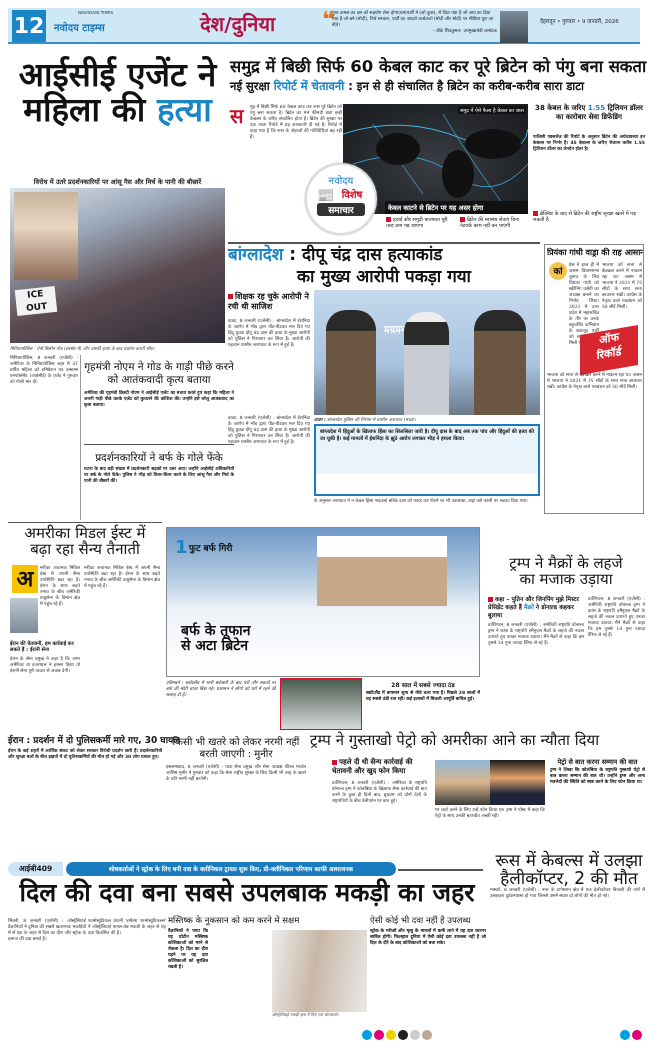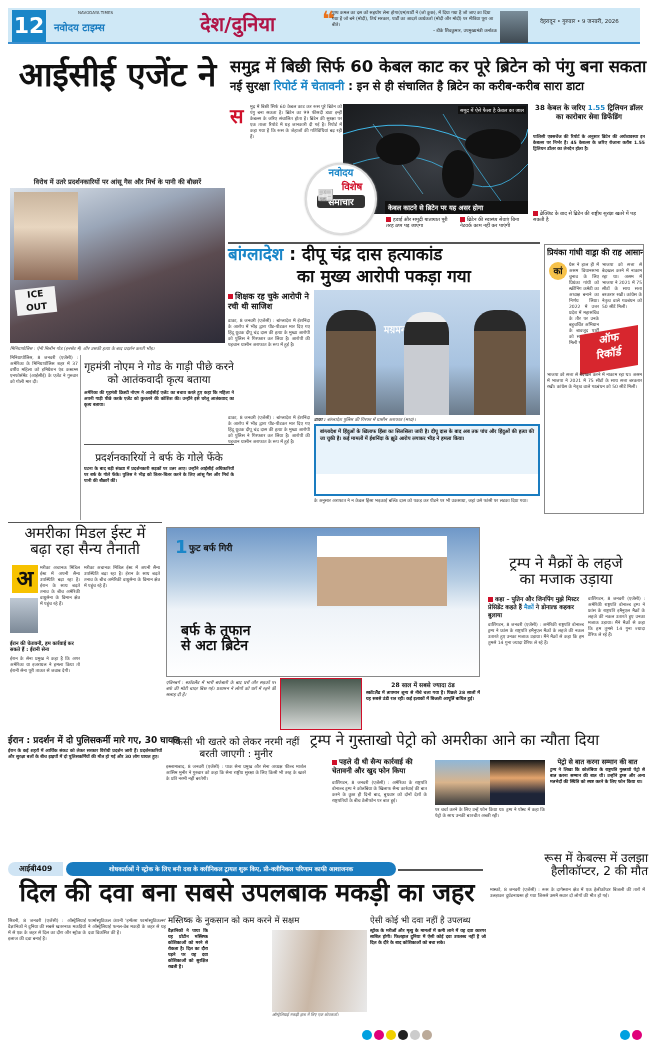--- a/index.html
+++ b/index.html
@@ -34,20 +34,21 @@
 <div class="abs quotemark">❝</div>
 <div class="abs quote">
   <span>पुष्प कमल का दस को सहयोग लेना होगा(एम)पार्टी ने (जो कुछ), में दिया गया है जो जाए का दिया गया है जो बने (मोदी), तिर्थ सरकार, पार्टी का आदर्श कार्यकर्ता (मोदी और मोदी) पर मीडिया पूरा आ बीते।</span>
   <div style="text-align:right">- डीके शिवकुमार, उपमुख्यमंत्री कर्नाटक</div>
 </div>
 <div class="abs qphoto"></div>
 <div class="abs dateline">देहरादून • गुरुवार • 9 जनवरी, 2026</div>
 
 <div class="abs h1" style="left:10px;top:58px;width:215px;font-size:33px;text-align:center;color:#111">
   <div>आईसीई एजेंट ने</div>
+  <div><span>महिला की </span><span style="color:#1a86c8">हत्या</span></div>
 </div>
 <div class="abs" style="left:10px;top:177px;width:215px;font-size:6.5px;text-align:center;font-weight:bold;color:#222">विरोध में उतरे प्रदर्शनकारियों पर आंसू गैस और मिर्च के पानी की बौछारें</div>
 <div class="abs photo" style="left:10px;top:188px;width:215px;height:155px;background:linear-gradient(160deg,#dde4ec 0%,#9aa6b8 30%,#5b4b50 60%,#2d2c38 100%)">
   <div class="abs" style="left:4px;top:4px;width:64px;height:88px;background:linear-gradient(#c9b59e,#e8d6c0 40%,#8d6b58)"></div>
   <div class="abs" style="left:6px;top:100px;width:40px;height:26px;background:#f2f2f2;font-size:9px;font-weight:bold;color:#111;text-align:center;transform:rotate(-6deg);line-height:13px">ICE OUT</div>
 </div>
 <div class="abs" style="left:10px;top:345px;width:215px;font-size:4.5px;color:#444;font-style:italic">मिनियापोलिस : ऐनी मिलीन गोड (इनसेट में) और उसकी हत्या के बाद प्रदर्शन करती भीड़।</div>
 <div class="abs body" style="left:10px;top:355px;width:68px;height:165px;overflow:hidden">मिनियापोलिस, 8 जनवरी (एजेंसी) : अमेरिका के मिनियापोलिस शहर में 37 वर्षीय महिला को इमिग्रेशन एंड कस्टम्स एनफोर्समेंट (आईसीई) के एजेंट ने गुरुवार को गोली मार दी।</div>
 <div class="abs vrule" style="left:80px;top:355px;height:165px"></div>
 <div class="abs" style="left:84px;top:360px;width:150px;font-size:10.5px;text-align:center;line-height:13px">गृहमंत्री नोएम ने गोड के गाड़ी पीछे करने को आतंकवादी कृत्य बताया</div>
@@ -77,21 +78,21 @@
 </div>
 <div class="abs" style="left:386px;top:216px;width:68px;font-size:5px;line-height:6px"><span class="redsq"></span><span>हवाई और समुद्री यातायात पूरी तरह ठप्प पड़ जाएगा</span></div>
 <div class="abs" style="left:460px;top:216px;width:70px;font-size:5px;line-height:6px"><span class="redsq"></span><span>ब्रिटेन की स्वास्थ्य सेवाएं बिना नेटवर्क काम नहीं कर पाएंगी</span></div>
 <div class="abs" style="left:533px;top:104px;width:112px;font-size:7px;font-weight:bold;text-align:center;line-height:9px">
   <span>38 केबल के जरिए </span><span style="color:#1a86c8">1.55</span><span> ट्रिलियन डॉलर का कारोबार</span> <span>सेवा डिफेंडिंग</span>
 </div>
 <div class="abs body" style="left:533px;top:134px;width:112px;height:62px;overflow:hidden;font-weight:bold;color:#222">पालिसी एक्सचेंज की रिपोर्ट के अनुसार ब्रिटेन की अर्थव्यवस्था इन केबल्स पर निर्भर है। 45 केबल्स के जरिए रोजाना करीब 1.55 ट्रिलियन डॉलर का लेनदेन होता है।</div>
 <div class="abs" style="left:533px;top:210px;width:112px;font-size:5px;line-height:6px"><span class="redsq"></span><span>ब्रेक्जिट के बाद से ब्रिटेन की राष्ट्रीय सुरक्षा खतरे में पड़ सकती है</span></div>
 
 <div class="abs" style="left:305px;top:163px;width:72px;height:72px;border-radius:50%;background:#fff;border:2px solid #ddd;text-align:center;box-shadow:0 0 2px #aaa">
-  <div style="font-size:10px;font-weight:bold;color:#1a86c8;">नवोदय</div>
+  <div style="font-size:10px;font-weight:normal;color:#1a86c8;margin-top:8px">नवोदय</div>
   <div style="font-size:10px;font-weight:bold;color:#d0102a;margin-left:22px">विशेष</div>
   <div style="font-size:9px;font-weight:bold;color:#fff;background:#333;margin:2px 10px;border-radius:3px">समाचार</div>
   <div class="abs" style="left:10px;top:22px;font-size:14px;color:#1a86c8">📰</div>
 </div>
 
 <div class="abs rule" style="left:228px;top:242px;width:312px;height:2px"></div>
 
 <div class="abs h1" style="left:228px;top:246px;width:312px;font-size:17px;white-space:nowrap">
   <span style="color:#1a86c8">बांग्लादेश</span><span> : दीपू चंद्र दास हत्याकांड</span>
 </div>
@@ -169,21 +170,21 @@
 
 <div class="abs h1" style="left:310px;top:733px;width:335px;font-size:15px;font-weight:normal;white-space:nowrap">ट्रम्प ने गुस्ताखो पेट्रो को अमरीका आने का न्यौता दिया</div>
 <div class="abs" style="left:332px;top:758px;width:95px;font-size:7px;font-weight:bold;line-height:9px"><span class="redsq"></span><span>पहले दी थी सैन्य कार्रवाई की चेतावनी और खुद फोन किया</span></div>
 <div class="abs body" style="left:332px;top:780px;width:95px;height:50px;overflow:hidden">वाशिंगटन, 8 जनवरी (एजेंसी) : अमेरिका के राष्ट्रपति डोनाल्ड ट्रम्प ने कोलंबिया के खिलाफ सैन्य कार्रवाई की बात करने के कुछ ही दिनों बाद, बुधवार को दोनों देशों के राष्ट्रपतियों के बीच टेलीफोन पर बात हुई।</div>
 <div class="abs" style="left:435px;top:760px;width:55px;height:45px;background:linear-gradient(#8fb7d8,#d9b48c 50%,#3d3d3d)"></div>
 <div class="abs" style="left:490px;top:760px;width:55px;height:45px;background:linear-gradient(#1a1a1a,#e4a46c 40%,#1e2538 75%)"></div>
 <div class="abs body" style="left:435px;top:807px;width:110px;height:24px;overflow:hidden">पर चर्चा करने के लिए उन्हें फोन किया था। ट्रम्प ने पोस्ट में कहा कि पेट्रो के साथ उनकी बातचीत अच्छी रही।</div>
 <div class="abs" style="left:550px;top:757px;width:95px;font-size:6.5px;font-weight:bold;text-align:center">पेट्रो से बात करना सम्मान की बात</div>
 <div class="abs body" style="left:550px;top:767px;width:95px;height:80px;overflow:hidden;font-weight:bold;color:#111">ट्रम्प ने लिखा कि कोलंबिया के राष्ट्रपति गुस्तावो पेट्रो से बात करना सम्मान की बात थी। उन्होंने ड्रग्स और अन्य मतभेदों की स्थिति को स्पष्ट करने के लिए फोन किया था।</div>
 
-<div class="abs h1" style="left:490px;top:852px;width:158px;font-size:12px;text-align:right;font-weight:normal">
+<div class="abs h1" style="left:490px;top:852px;width:158px;font-size:17px;text-align:center;font-weight:normal">
   <div>रूस में केबल्स में उलझा</div>
   <div>हैलीकॉप्टर, 2 की मौत</div>
 </div>
 <div class="abs body" style="left:490px;top:887px;width:155px;height:130px;overflow:hidden">मास्को, 8 जनवरी (एजेंसी) : रूस के दागेस्तान क्षेत्र में एक हेलीकॉप्टर बिजली की तारों में उलझकर दुर्घटनाग्रस्त हो गया जिससे उसमें सवार दो लोगों की मौत हो गई।</div>
 
 <div class="abs" style="left:8px;top:862px;width:55px;height:14px;background:#cfe4f4;border-radius:7px 0 0 7px;font-size:7.5px;font-weight:bold;text-align:center;line-height:14px">आईबी409</div>
 <div class="abs" style="left:66px;top:862px;width:330px;height:14px;background:#1a7cc0;color:#fff;border-radius:7px;font-size:6px;font-weight:bold;text-align:center;line-height:14px;white-space:nowrap;overflow:hidden">शोधकर्ताओं ने स्ट्रोक के लिए बनी दवा के क्लीनिकल ट्रायल शुरू किए, प्री-क्लीनिकल परिणाम काफी आशाजनक</div>
 <div class="abs rule" style="left:398px;top:869px;width:85px;height:2px"></div>
 
 <div class="abs h1" style="left:8px;top:880px;width:478px;font-size:25px;text-align:center;white-space:nowrap">दिल की दवा बना सबसे उपलबाक मकड़ी का जहर</div>

